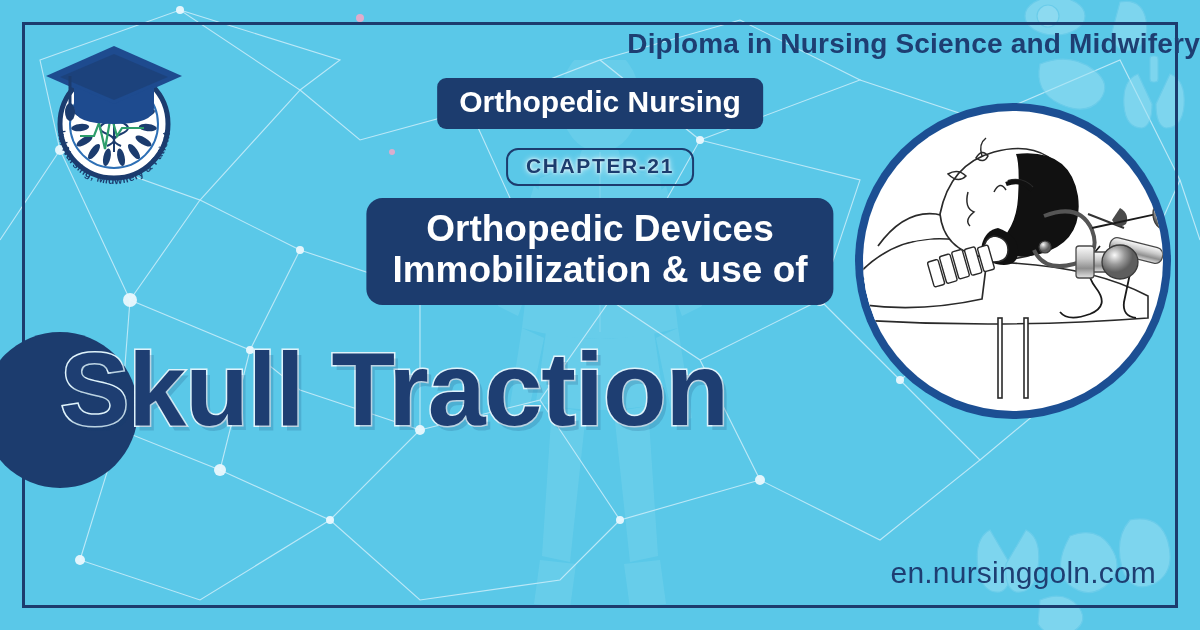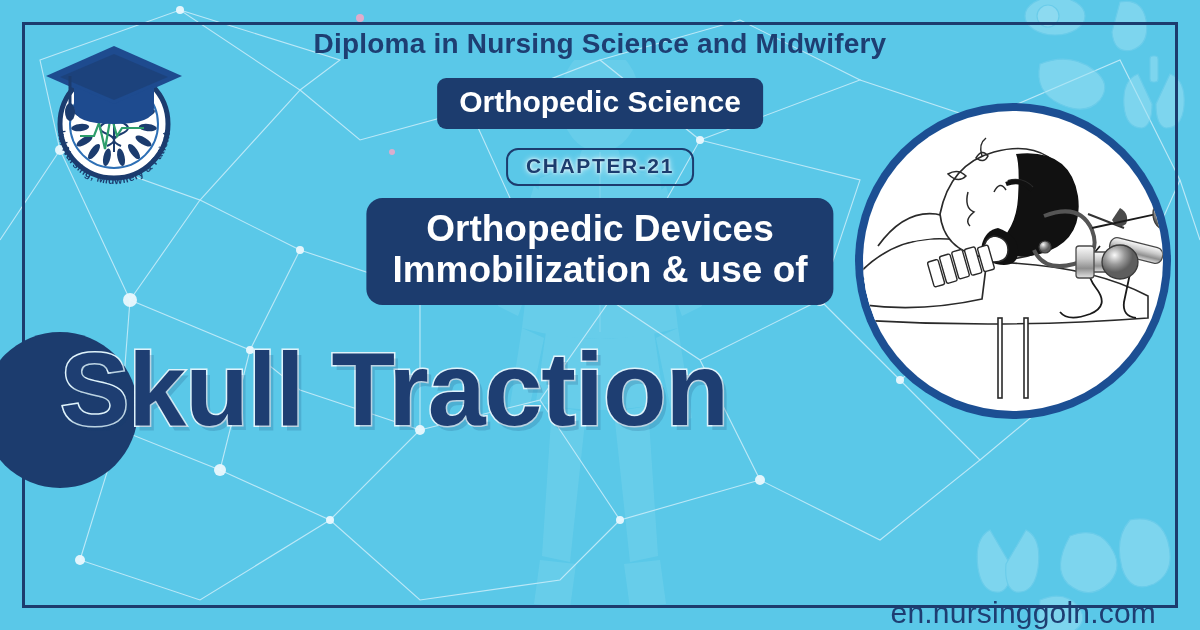--- a/index.html
+++ b/index.html
@@ -30,21 +30,21 @@
     position:absolute; left:22px; top:22px;
     width:1156px; height:586px;
     border:3px solid #1c3c6e;
     pointer-events:none;
     z-index:6;
   }
 
   
   .subtitle {
     position:absolute; left:0; top:28px; width:1200px;
-    text-align:center;
+    text-align:right;
     font-size:28px; font-weight:bold; letter-spacing:.2px;
     color:#1e3e72;
     z-index:10;
   }
   .pill-course {
     position:absolute; left:50%; top:78px; transform:translateX(-50%);
     background:#1c3c6e; color:#fff;
     font-size:30px; font-weight:bold;
     padding:7px 22px 10px 22px;
     border-radius:9px;
@@ -80,21 +80,21 @@
     -webkit-text-stroke:3px #dff3fb;
     paint-order:stroke fill;
     text-shadow:4px 5px 0 rgba(20,60,110,.18);
   }
 
   
   .site-url {
     position:absolute; right:44px; top:556px;
     font-size:30px; color:#1e3e72;
     letter-spacing:.2px;
-    z-index:12; white-space:nowrap;margin-top:40px;
+    z-index:12; white-space:nowrap;
   }
 
   
   .logo { position:absolute; left:36px; top:32px; width:156px; height:160px; z-index:12; }
 
   
   .illus-wrap {
     position:absolute; left:848px; top:96px;
     width:330px; height:330px;
     z-index:8;
@@ -282,21 +282,21 @@
       <ellipse cx="34" cy="80" rx="5" ry="9" fill="#1c3c6e"></ellipse>
     </g>
 
     <text font-size="10.2" font-weight="bold" fill="#1c3c6e" letter-spacing=".4">
       <textPath href="#arcpath" startOffset="50%" text-anchor="middle">Gurukul Nursing, Midwifery &amp; Patient Care</textPath>
     </text>
   </svg>
 
   <div class="subtitle">Diploma in Nursing Science and Midwifery</div>
 
-  <div class="pill-course">Orthopedic Science</div>
+  <div class="pill-course">Orthopedic Nursing</div>
 
   <div class="pill-chapter">CHAPTER-21</div>
 
   <div class="pill-topic">
     <div>Orthopedic Devices</div>
     <div>Immobilization &amp; use of</div>
   </div>
 
   <div class="main-title">Skull Traction</div>
 

